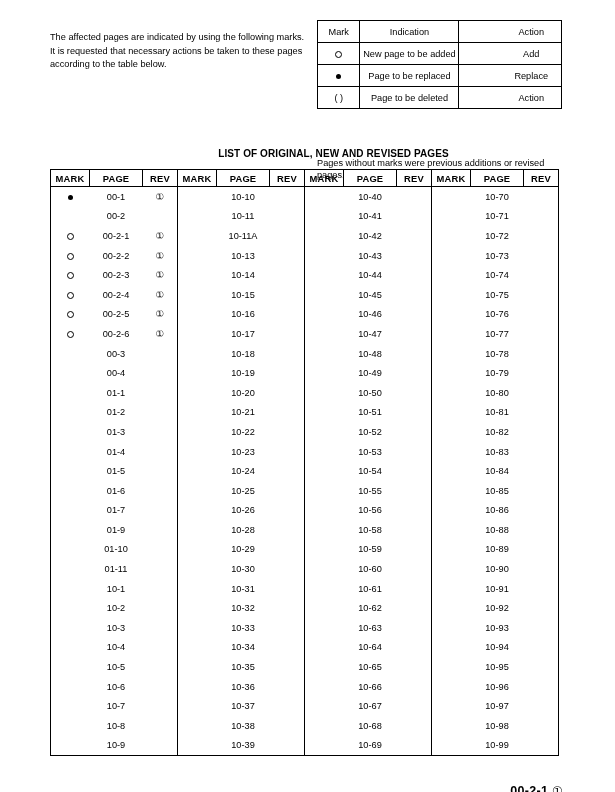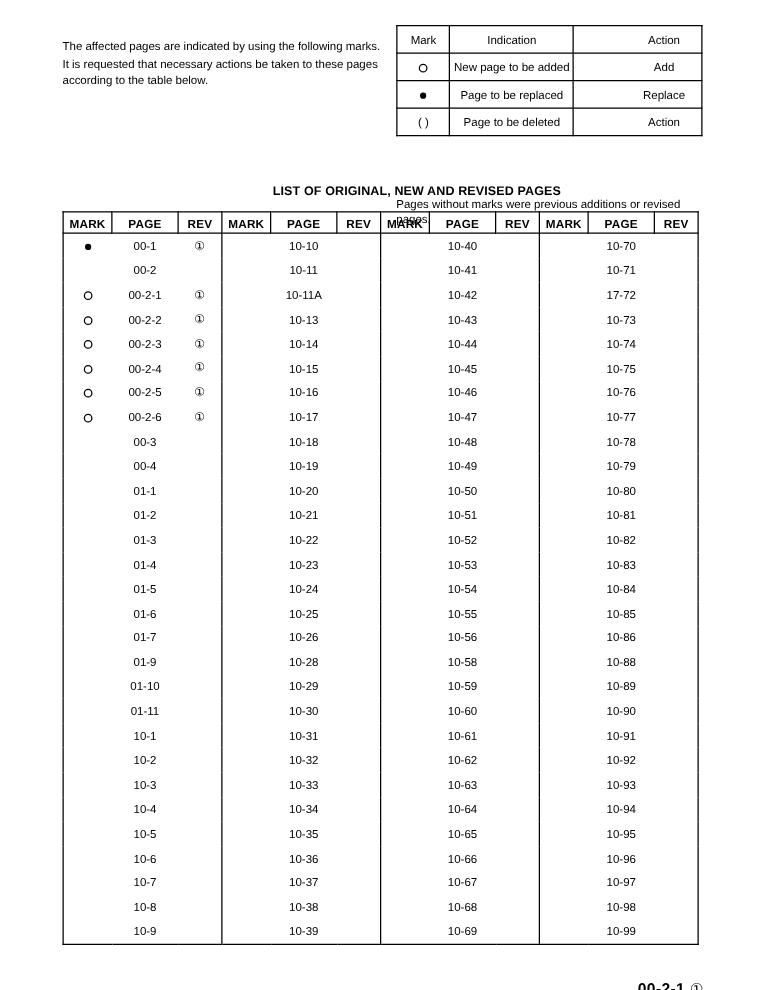--- a/index.html
+++ b/index.html
@@ -241,21 +241,21 @@
           <td class="c-mark tbl-left"><span class="sym-open"></span></td>
           <td class="c-page">00-2-1</td>
           <td class="c-rev"><span class="rev-mark">①</span></td>
           <td class="c-mark grp-start"></td>
           <td class="c-page">10-11A</td>
           <td class="c-rev"></td>
           <td class="c-mark grp-start"></td>
           <td class="c-page">10-42</td>
           <td class="c-rev"></td>
           <td class="c-mark grp-start"></td>
-          <td class="c-page">17-72</td>
+          <td class="c-page">10-72</td>
           <td class="c-rev tbl-right"></td>
         </tr>
         <tr>
           <td class="c-mark tbl-left"><span class="sym-open"></span></td>
           <td class="c-page">00-2-2</td>
           <td class="c-rev"><span class="rev-mark">①</span></td>
           <td class="c-mark grp-start"></td>
           <td class="c-page">10-13</td>
           <td class="c-rev"></td>
           <td class="c-mark grp-start"></td>

